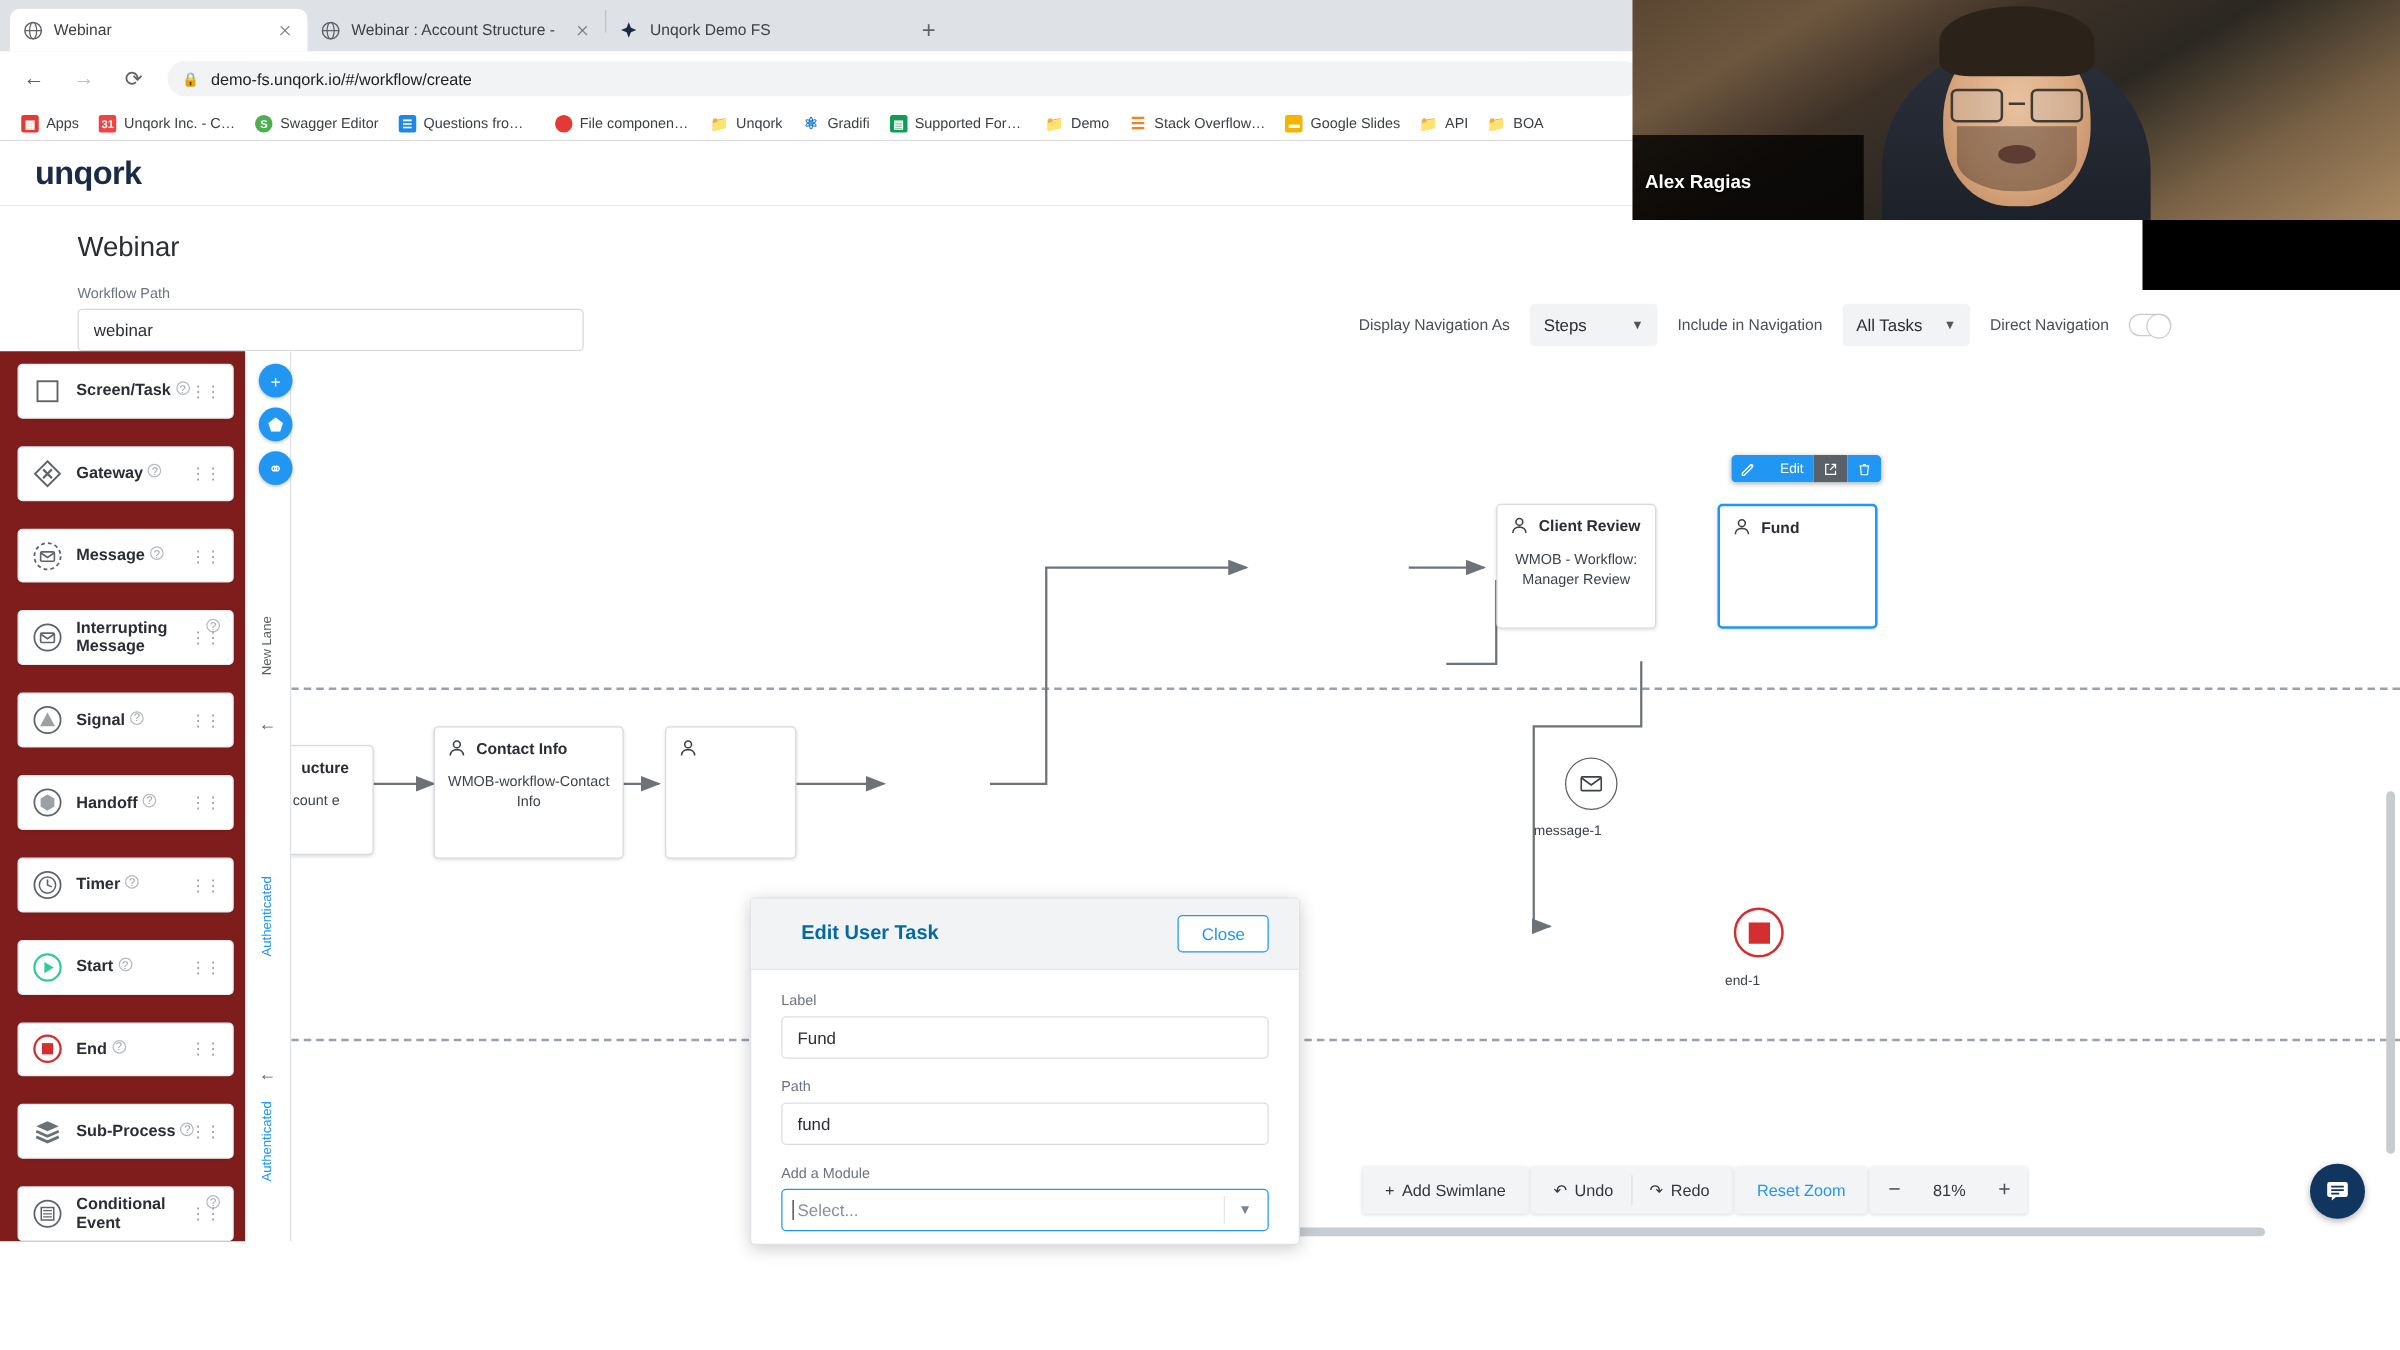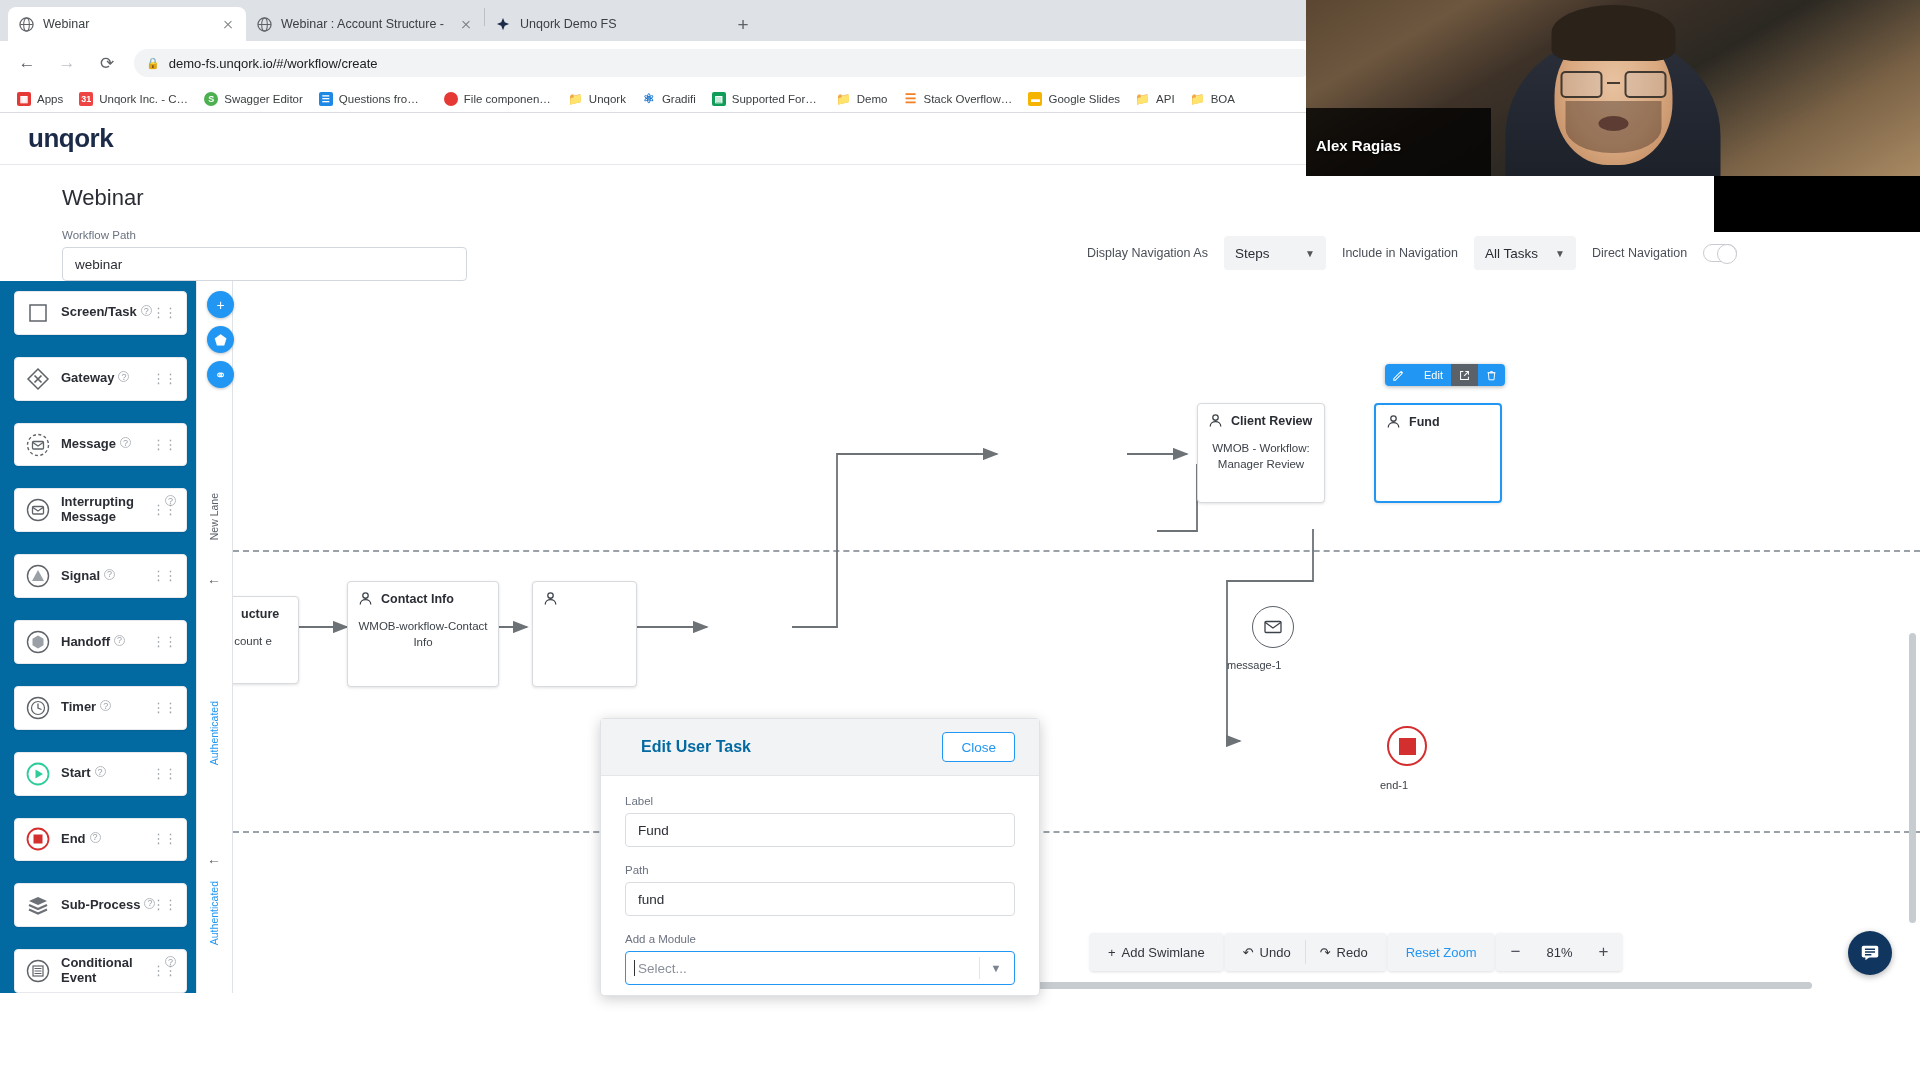--- a/index.html
+++ b/index.html
@@ -87,21 +87,21 @@
   .app-header {
     height: 52px; background:#fff; border-bottom: 1px solid #e6e8eb;
     display:flex; align-items:center; padding: 0 28px; justify-content: space-between;
   }
   .logo { font-size: 26px; font-weight: 700; color:#1b2a47; letter-spacing:-0.5px; }
   .app-nav { display:flex; gap: 46px; padding-right: 290px; }
   .app-nav a { font-size: 14.5px; font-weight:700; color:#1b2a47; text-decoration:none; }
 
   .wf-meta { padding: 20px 62px 0 62px; background:#fff; }
   .wf-title { font-size: 22px; color:#2a2d34; font-weight:400; margin-bottom: 18px; }
-  .wf-row { display:flex; }
+  .wf-row { display:flex; align-items:flex-end; }
   .field-label { font-size: 11.5px; color:#6b7280; margin-bottom: 6px; display:block;}
   .wf-path-input {
     width: 405px; height: 34px; border: 1px solid #d3d7dd; border-radius: 4px;
     padding: 0 12px; font-size: 13.5px; color:#2a2d34; font-family:inherit;
     background:#fff;
   }
   .wf-settings { display:flex; align-items:center; gap: 16px; margin-left: 620px; padding-bottom: 4px;}
   .ws-label { font-size: 12.5px; color:#4a4f57; }
   .ws-select {
     background:#f2f3f5; border-radius: 4px; height:34px; min-width: 102px;
@@ -126,21 +126,21 @@
   .wf-editor-title { font-size: 17px; color:#2a2d34; }
   .save-btn {
     background:#2196f3; color:#fff; border:none; border-radius:4px;
     height: 32px; padding: 0 17px; font-size: 13.5px; font-family:inherit; cursor:pointer;
   }
 
   
   .workspace { display:flex; height: 712px; position:relative; background:#fff; }
 
   .palette {
-    width: 196px; flex: 0 0 196px; padding: 10px 9px 0 14px; background:#0369a1;
+    width: 196px; flex: 0 0 196px; padding: 10px 9px 0 14px; background:#7f1d1d;
     display:flex; flex-direction:column; gap: 22px; overflow:hidden;
   }
   .pal-item {
     height: 54px; background:#fff; border:1px solid #e7e9ec; border-radius: 4px;
     box-shadow: 0 1px 2px rgba(0,0,0,.07);
     display:flex; align-items:center; padding: 0 10px; gap: 10px; position:relative;
   }
   .pal-icon { width: 26px; height:26px; flex:0 0 26px; display:flex;align-items:center;justify-content:center;}
   .pal-label { font-size: 13px; font-weight:700; color:#2a2d34; line-height:1.15; }
   .pal-q {

